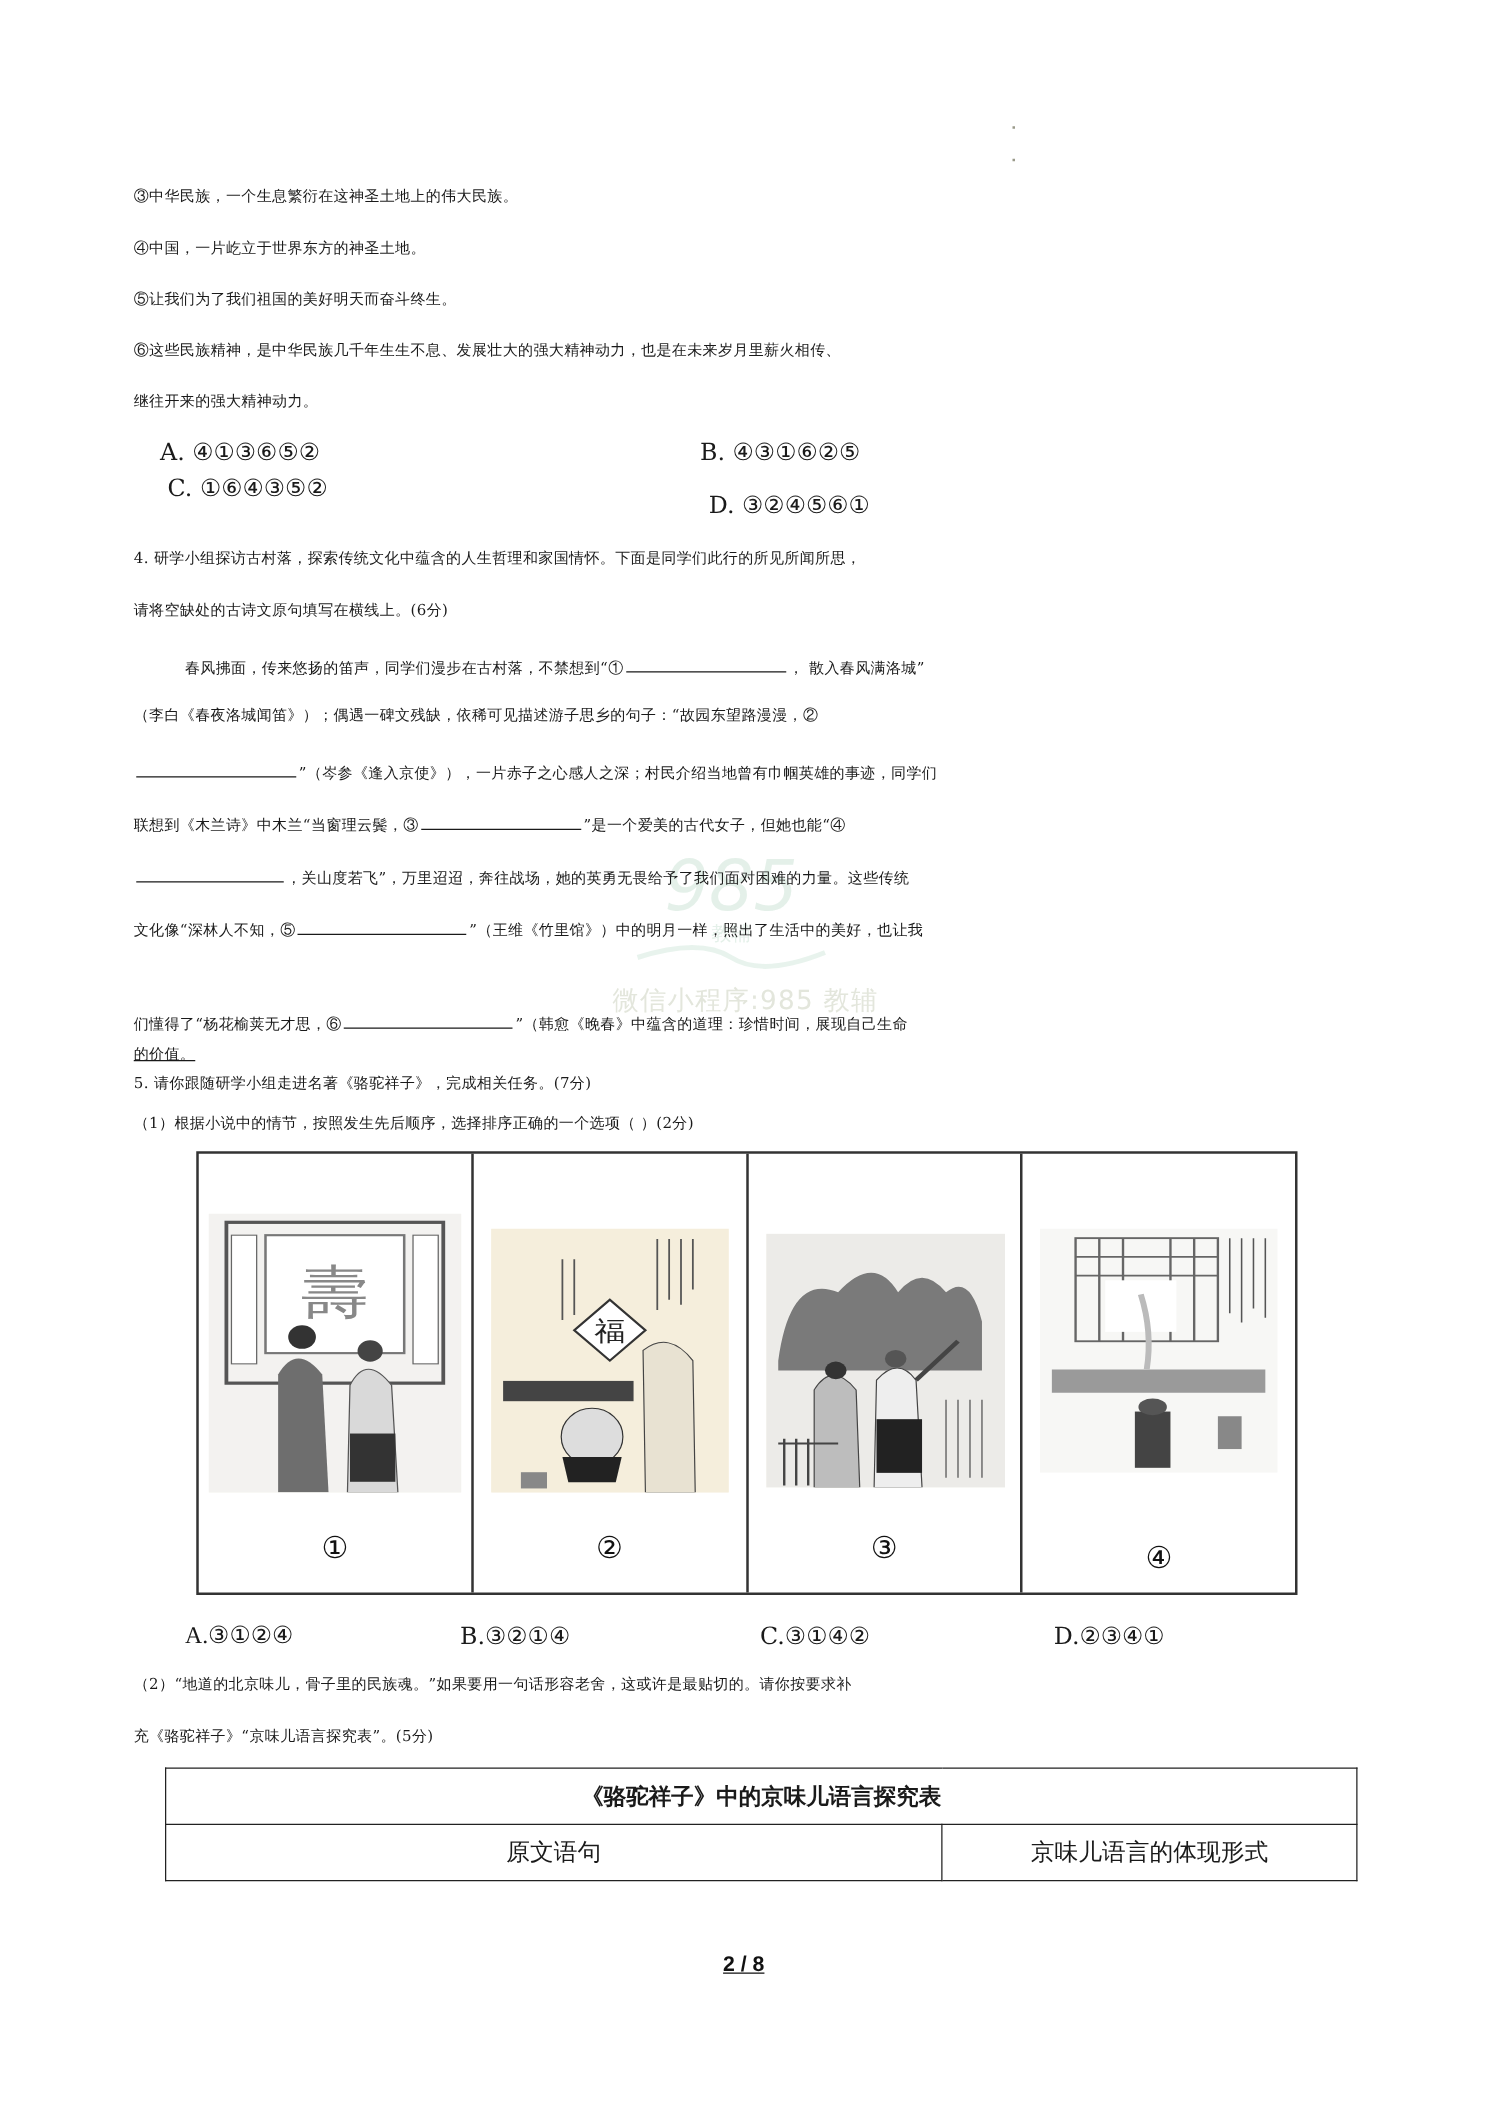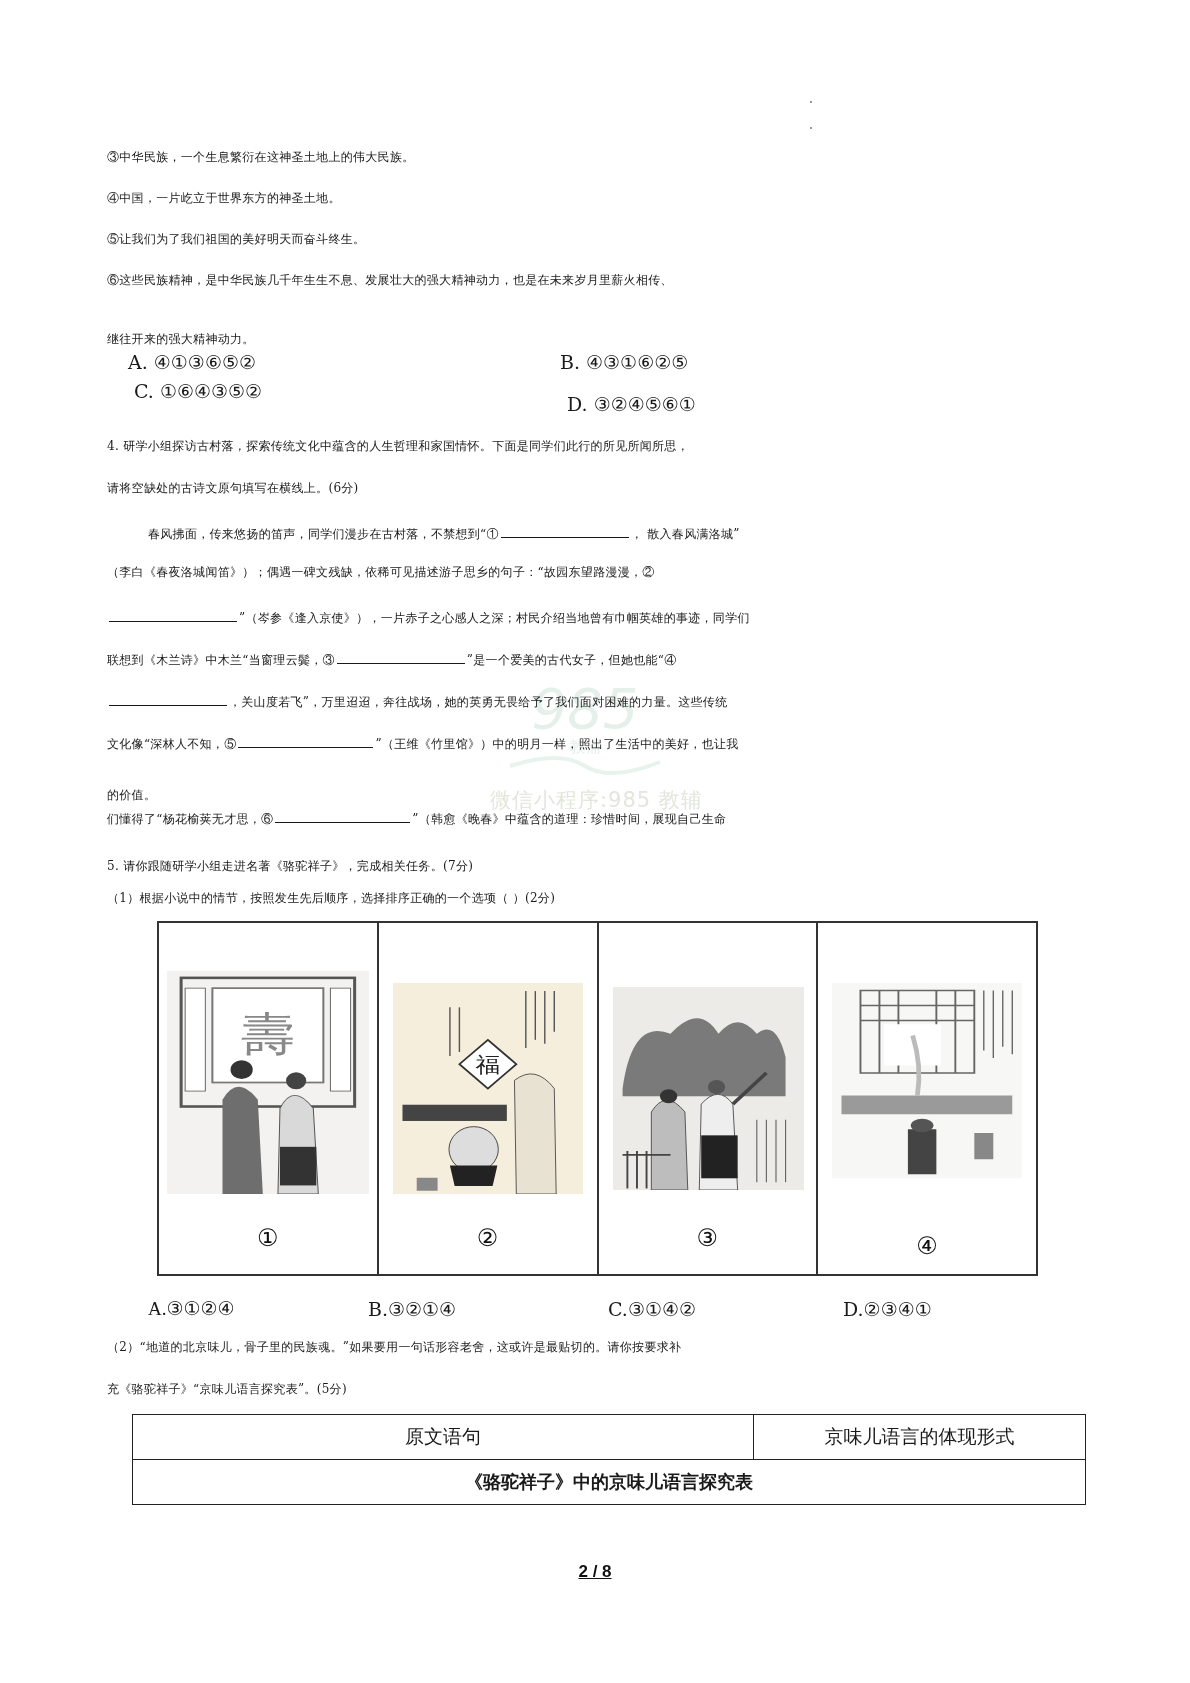--- a/index.html
+++ b/index.html
@@ -71,21 +71,21 @@
   <text x="85" y="58" text-anchor="middle" font-family="DejaVu Sans, sans-serif" font-size="56" font-style="italic" fill="#cfe5d8">985</text>
   <text x="85" y="82" text-anchor="middle" font-family="DejaVu Sans, sans-serif" font-size="16" fill="#cfe5d8">教辅</text>
   <path d="M10 96 Q 60 80 85 96 Q 110 112 160 92" stroke="#d6eadf" stroke-width="4" fill="none"></path>
 </svg>
 <div class="watermark-text">微信小程序:985 教辅</div>
 
 <div class="line" style="top:144px;">③中华民族，一个生息繁衍在这神圣土地上的伟大民族。</div>
 <div class="line" style="top:185px;">④中国，一片屹立于世界东方的神圣土地。</div>
 <div class="line" style="top:226px;">⑤让我们为了我们祖国的美好明天而奋斗终生。</div>
 <div class="line" style="top:267px;">⑥这些民族精神，是中华民族几千年生生不息、发展壮大的强大精神动力，也是在未来岁月里薪火相传、</div>
-<div class="line" style="top:326px;">继往开来的强大精神动力。</div>
+<div class="line" style="top:308px;">继往开来的强大精神动力。</div>
 
 <div class="opt" style="left:128px;top:349px;">A. ④①③⑥⑤②</div>
 <div class="opt" style="left:560px;top:349px;">B. ④③①⑥②⑤</div>
 <div class="opt" style="left:134px;top:378px;">C. ①⑥④③⑤②</div>
 <div class="opt" style="left:567px;top:391px;">D. ③②④⑤⑥①</div>
 
 <div class="line" style="top:433px;">4. 研学小组探访古村落，探索传统文化中蕴含的人生哲理和家国情怀。下面是同学们此行的所见所闻所思，</div>
 <div class="line" style="top:475px;">请将空缺处的古诗文原句填写在横线上。(6分)</div>
 
 <div class="line" style="top:517px;left:148px;">
@@ -100,21 +100,21 @@
 </div>
 <div class="line" style="top:685px;">
   <span class="blank" style="width:118px;"></span><span>，关山度若飞”，万里迢迢，奔往战场，她的英勇无畏给予了我们面对困难的力量。这些传统</span>
 </div>
 <div class="line" style="top:727px;">
   <span>文化像“深林人不知，⑤</span><span class="blank" style="width:135px;"></span><span>”（王维《竹里馆》）中的明月一样，照出了生活中的美好，也让我</span>
 </div>
 <div class="line" style="top:802px;">
   <span>们懂得了“杨花榆荚无才思，⑥</span><span class="blank" style="width:135px;"></span><span>”（韩愈《晚春》中蕴含的道理：珍惜时间，展现自己生命</span>
 </div>
-<div class="line" style="top:782px;">的价值。</div>
+<div class="line" style="top:830px;text-decoration:underline;">的价值。</div>
 
 <div class="line" style="top:853px;">5. 请你跟随研学小组走进名著《骆驼祥子》，完成相关任务。(7分)</div>
 <div class="line" style="top:885px;">（1）根据小说中的情节，按照发生先后顺序，选择排序正确的一个选项（          ）(2分)</div>
 
 <div class="pic-frame">
   <div class="pic-cell c1">
     <div class="pic-img">
       <svg width="100%" height="100%" viewBox="0 0 200 260" preserveAspectRatio="none">
         <rect x="0" y="0" width="200" height="260" fill="#f3f2f0"></rect>
         <rect x="14" y="8" width="172" height="150" fill="none" stroke="#555" stroke-width="3"></rect>
@@ -216,22 +216,22 @@
 <div class="opt" style="left:368px;top:1296px;">B.③②①④</div>
 <div class="opt" style="left:608px;top:1296px;">C.③①④②</div>
 <div class="opt" style="left:843px;top:1296px;">D.②③④①</div>
 
 <div class="line" style="top:1334px;">（2）“地道的北京味儿，骨子里的民族魂。”如果要用一句话形容老舍，这或许是最贴切的。请你按要求补</div>
 <div class="line" style="top:1376px;">充《骆驼祥子》“京味儿语言探究表”。(5分)</div>
 
 <table class="jw-table">
   <tbody>
       <tr>
+    <td colspan="2" class="title-cell">《骆驼祥子》中的京味儿语言探究表</td>
+  </tr>
+  <tr>
     <td style="width:620px;">原文语句</td>
     <td>京味儿语言的体现形式</td>
   </tr>
-  <tr>
-    <td colspan="2" class="title-cell">《骆驼祥子》中的京味儿语言探究表</td>
-  </tr>
 </tbody>
   </table>
 
 <div class="page-num">2 / 8</div>
 
 </body></html>

